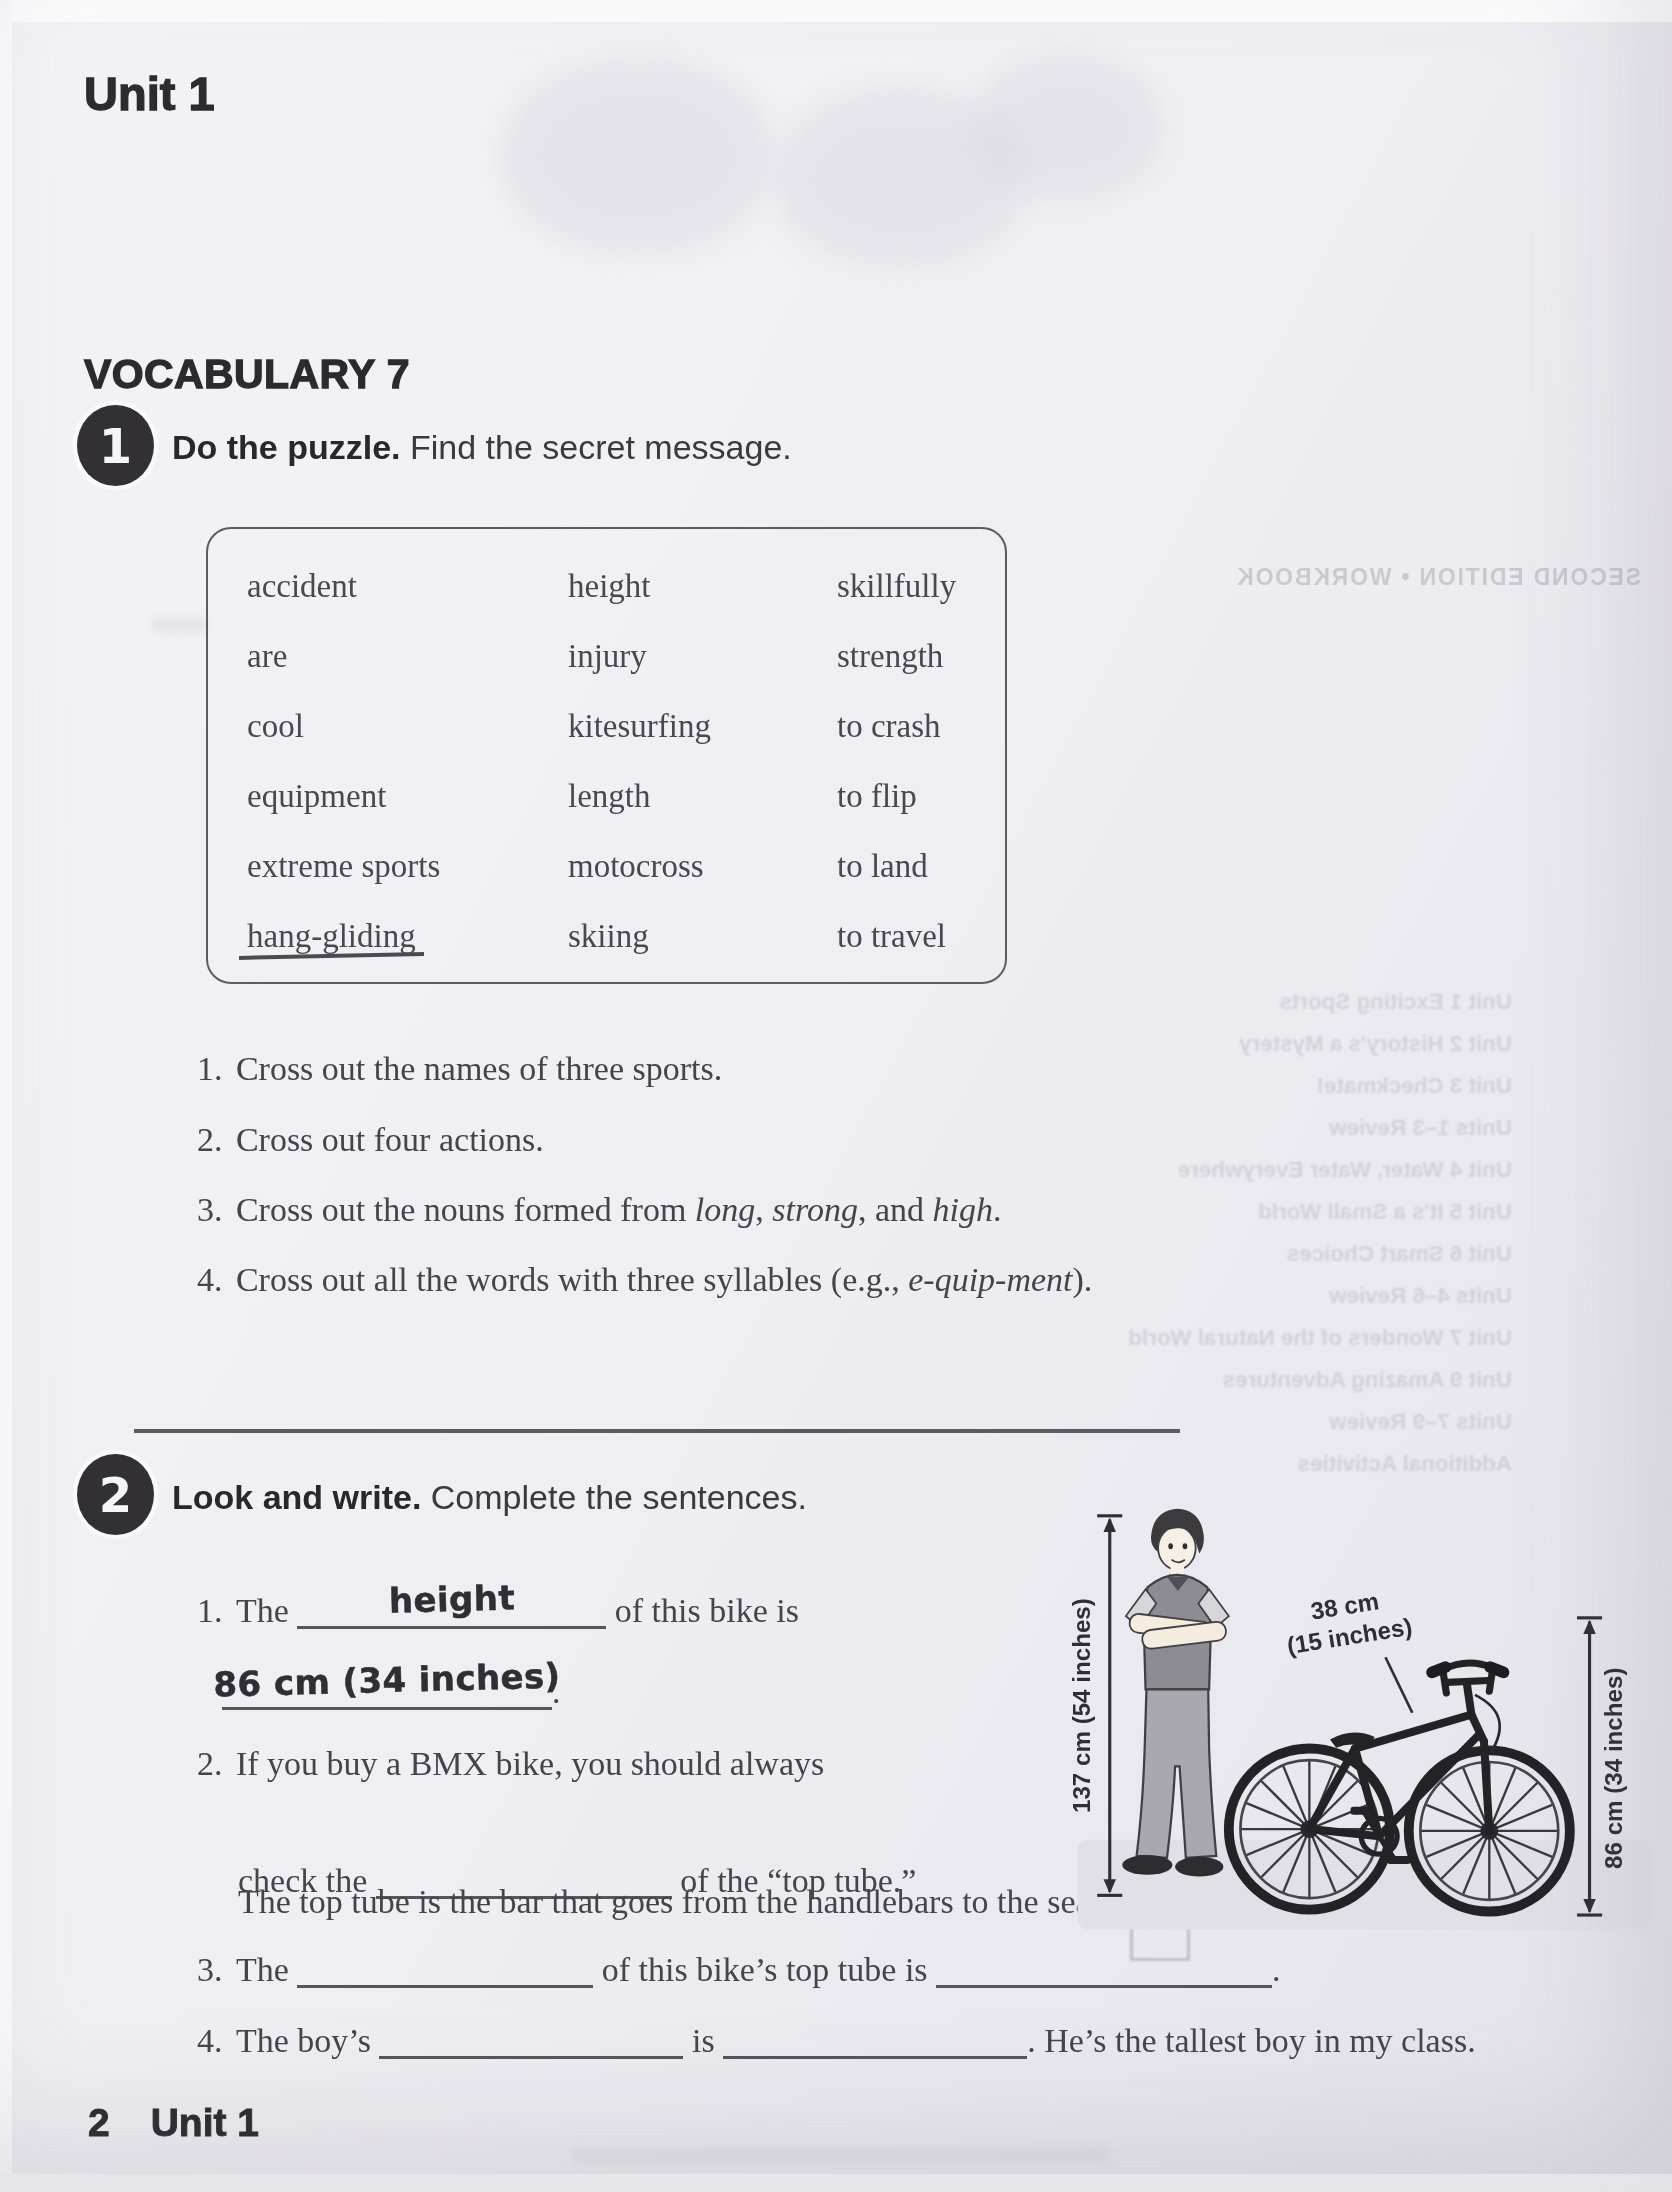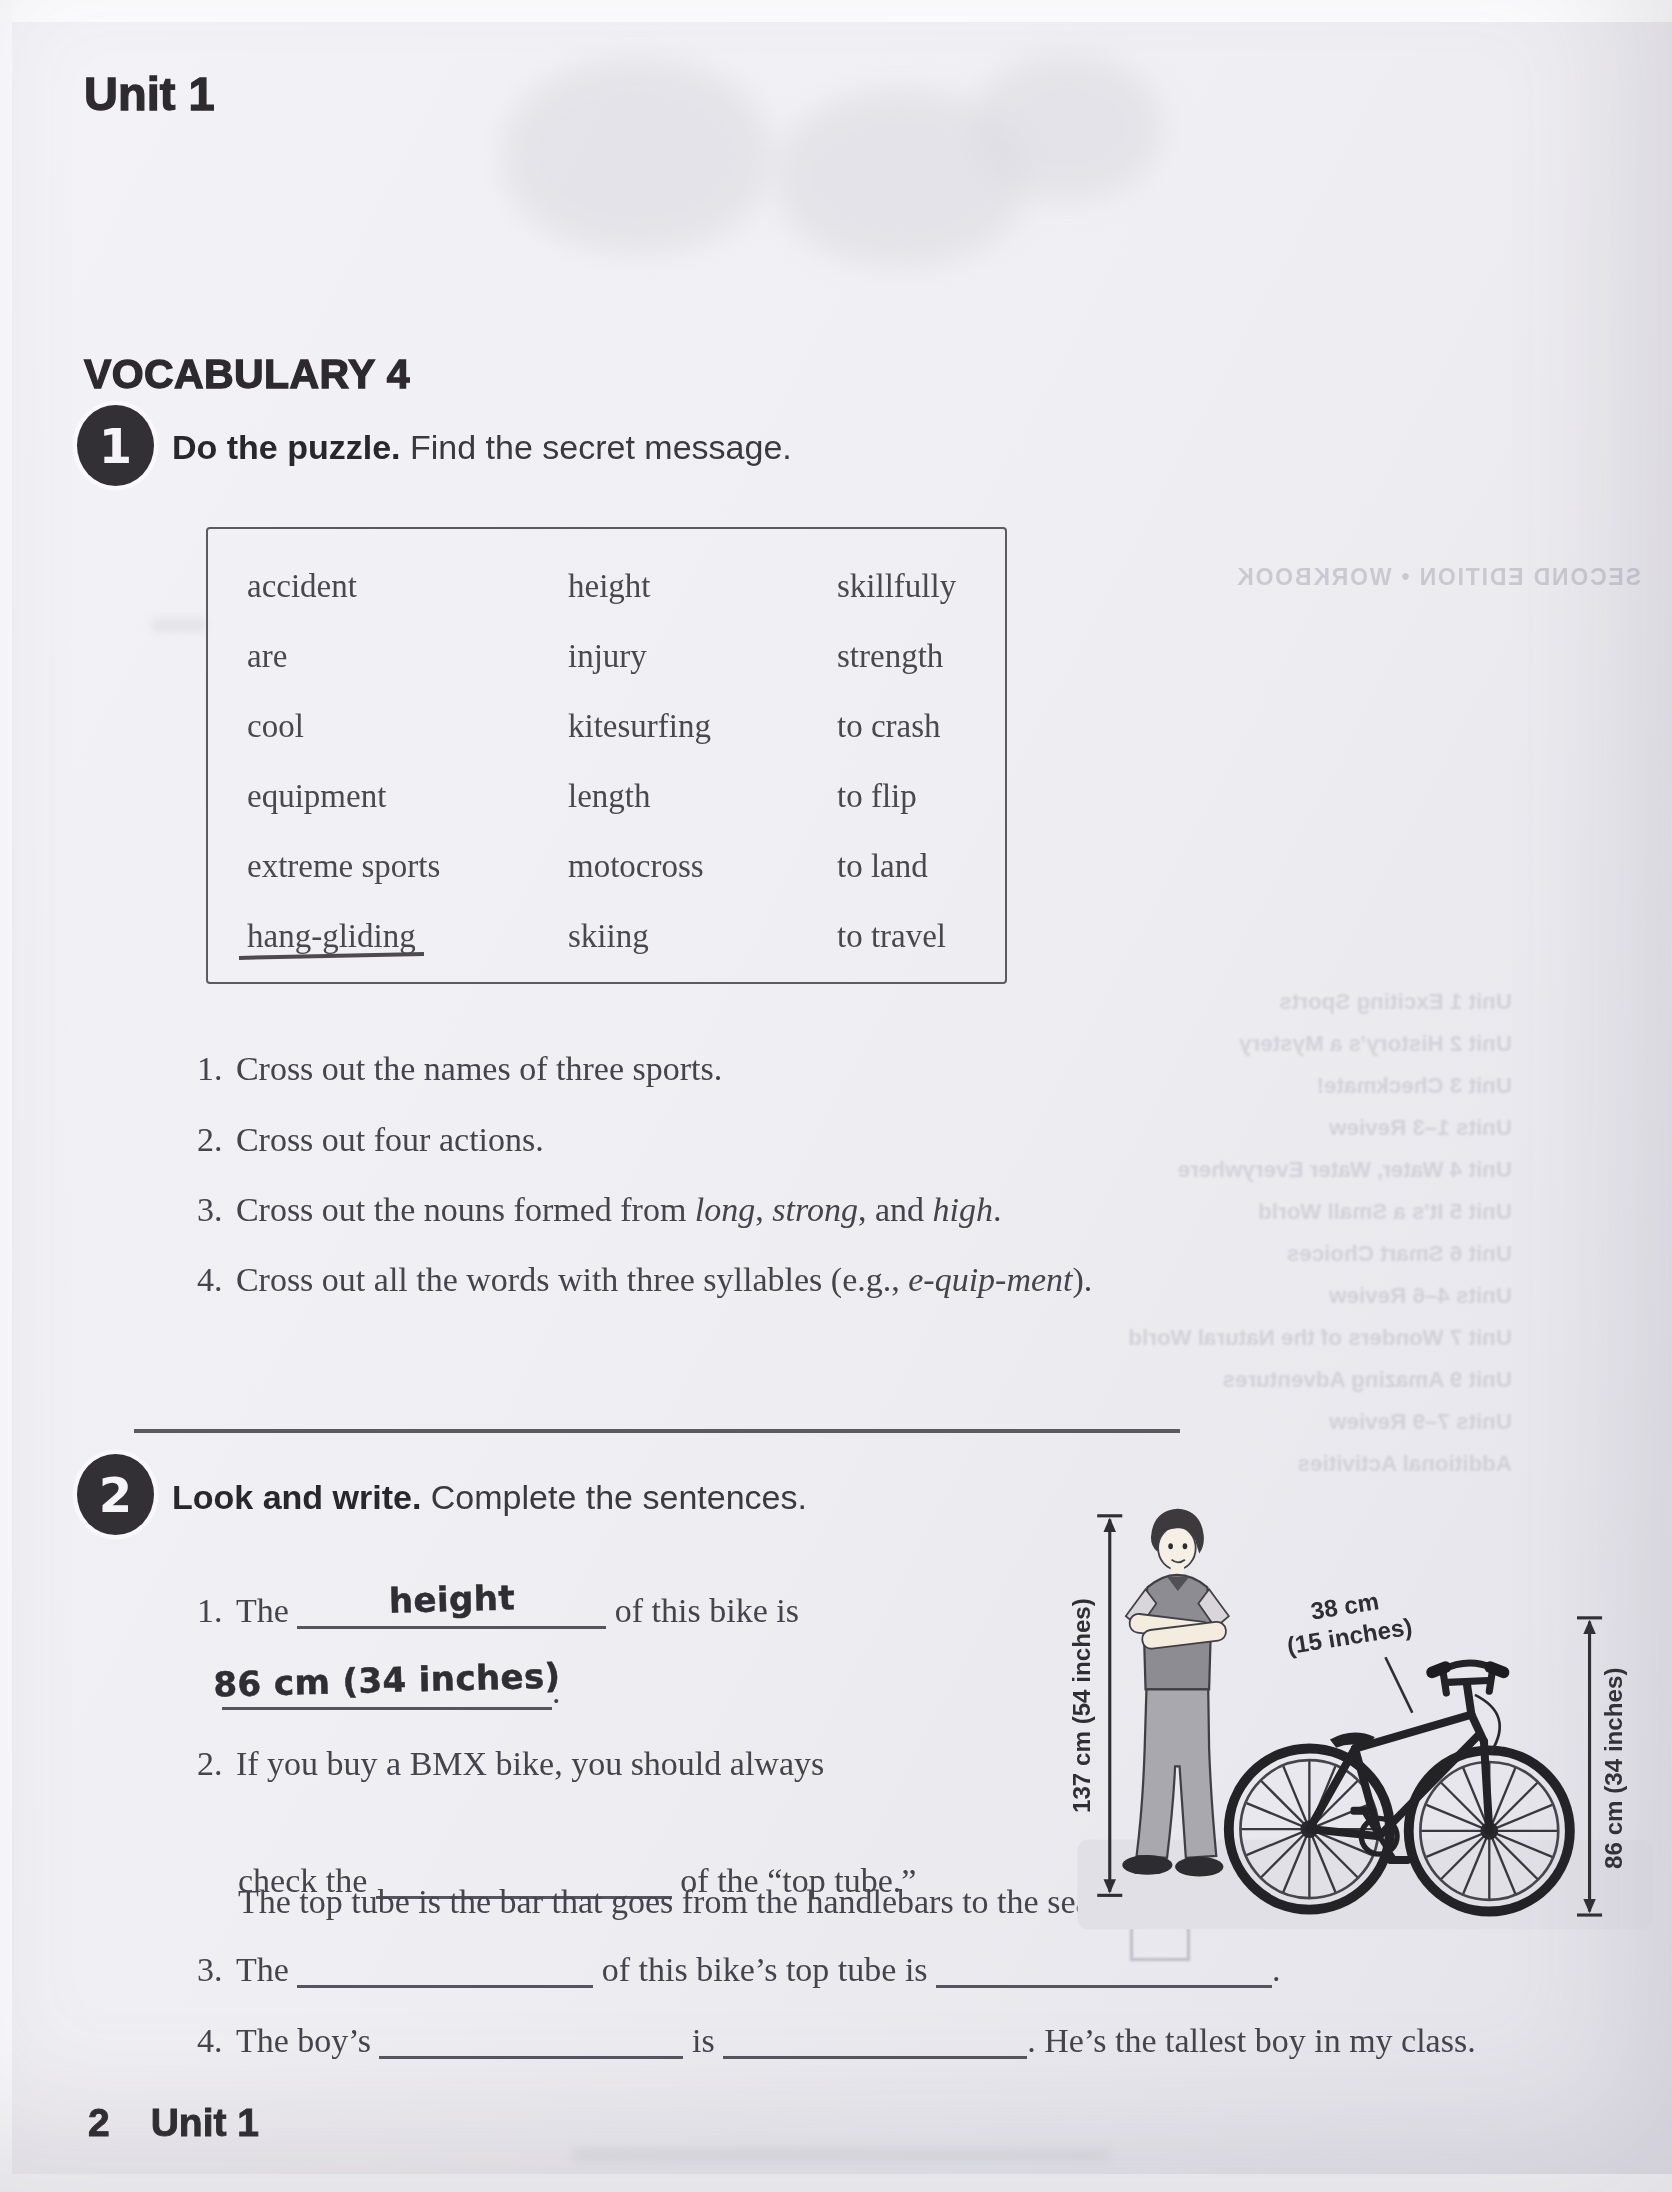--- a/index.html
+++ b/index.html
@@ -32,21 +32,21 @@
   .section-heading{position:absolute;left:84px;top:351px;font-size:41px;font-weight:bold;color:#2c2a2e;
               -webkit-text-stroke:1.3px #2c2a2e;letter-spacing:0.4px;}
   .badge{position:absolute;width:77px;height:81px;border-radius:50%;background:#323035;color:#f5f4f7;
          display:flex;align-items:center;justify-content:center;font-size:48px;font-weight:bold;
          font-family:"DejaVu Sans",sans-serif;box-shadow:0 0 0 4.5px rgba(255,255,255,.55);}
   .exh{position:absolute;font-size:34px;color:#3a393e;white-space:nowrap;}
   .exh b{color:#28272b;}
 
   
   .wordbox{position:absolute;left:206px;top:527px;width:801px;height:457px;border:2.7px solid #5c5a62;
-           border-radius:4px;display:grid;grid-template-columns:321px 269px auto;
+           border-radius:25px;display:grid;grid-template-columns:321px 269px auto;
            grid-template-rows:repeat(6,70px);grid-auto-flow:column;
            padding:39px 0 0 39px;box-sizing:border-box;}
   .word{font-family:"Liberation Serif",serif;font-size:33px;color:#4a484f;width:max-content;position:relative;}
   .struck::after{content:"";position:absolute;left:-8px;right:-8px;top:52%;height:3.6px;background:#4c4a50;
                  transform:rotate(-1.2deg);}
 
   
   .line{position:absolute;font-family:"Liberation Serif",serif;font-size:34px;color:#45434b;white-space:nowrap;}
   .line .num{margin-right:13.4px;}
   .line i{font-style:italic;}
@@ -91,21 +91,21 @@
       <div>Units 7–9 Review</div>
       <div>Additional Activities</div>
     </div>
   <div class="ghost ghost-ngbox"></div>
   <div class="ghost ghost-ng">
     <div>NATIONAL</div>
     <div>GEOGRAPHIC</div>
   </div>
 
   <div class="unit-label">Unit 1</div>
-  <div class="section-heading">VOCABULARY 4</div>
+  <div class="section-heading">VOCABULARY 7</div>
 
   <div class="badge" style="left:77px;top:405px;">1</div>
   <div class="exh" style="left:172px;top:428px;">
     <b>Do the puzzle.</b><span> Find the secret message.</span>
   </div>
 
   <div class="wordbox" id="wordbox">
       <div class="word">accident</div>
       <div class="word">are</div>
       <div class="word">cool</div>

